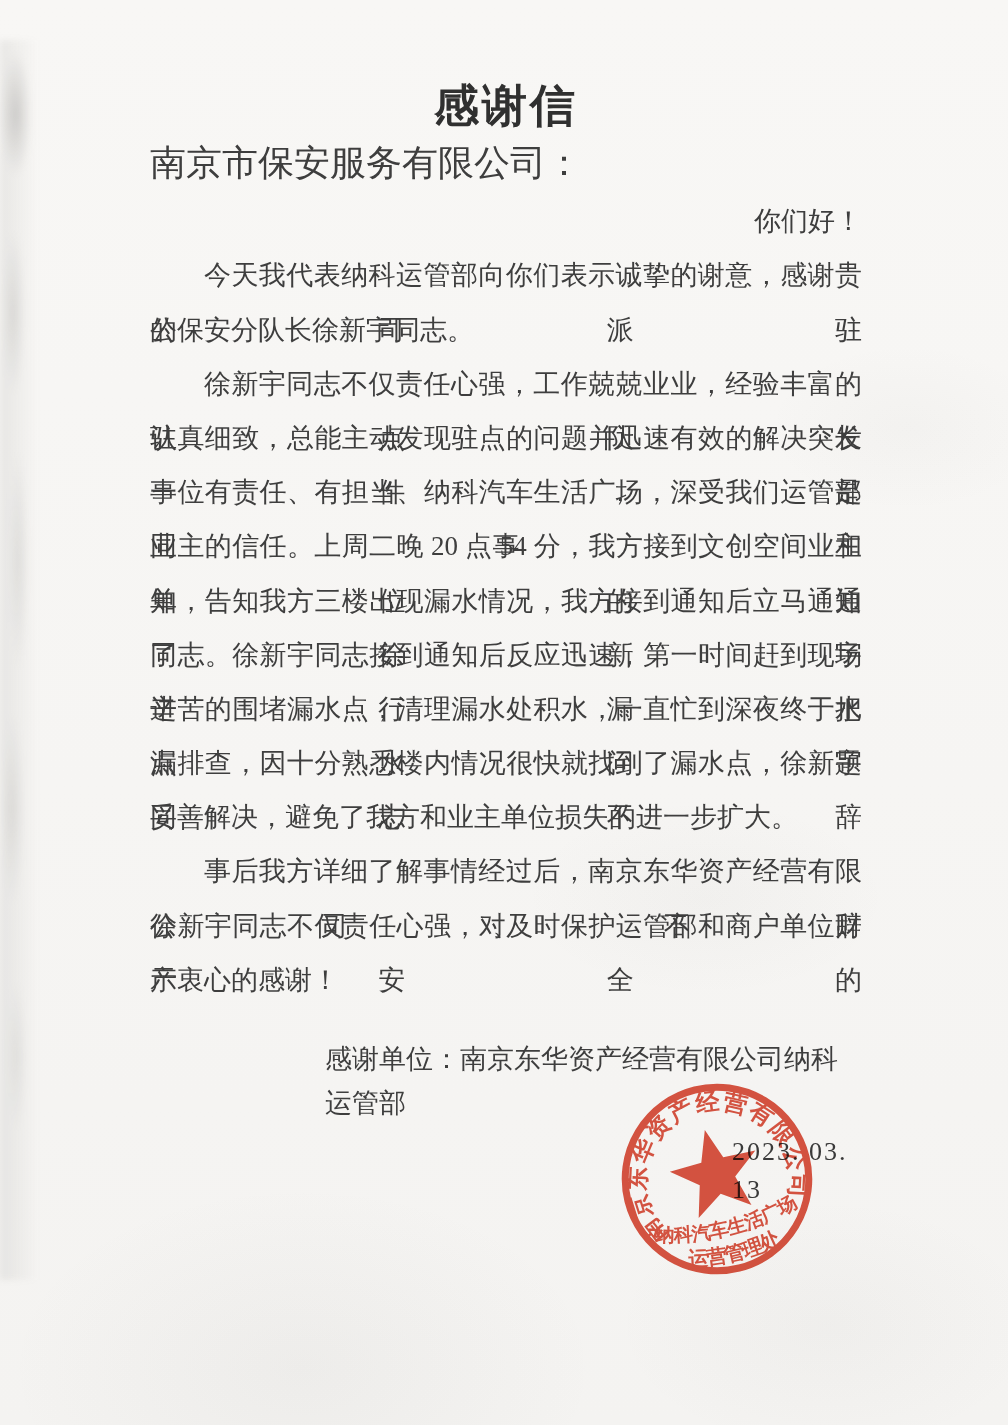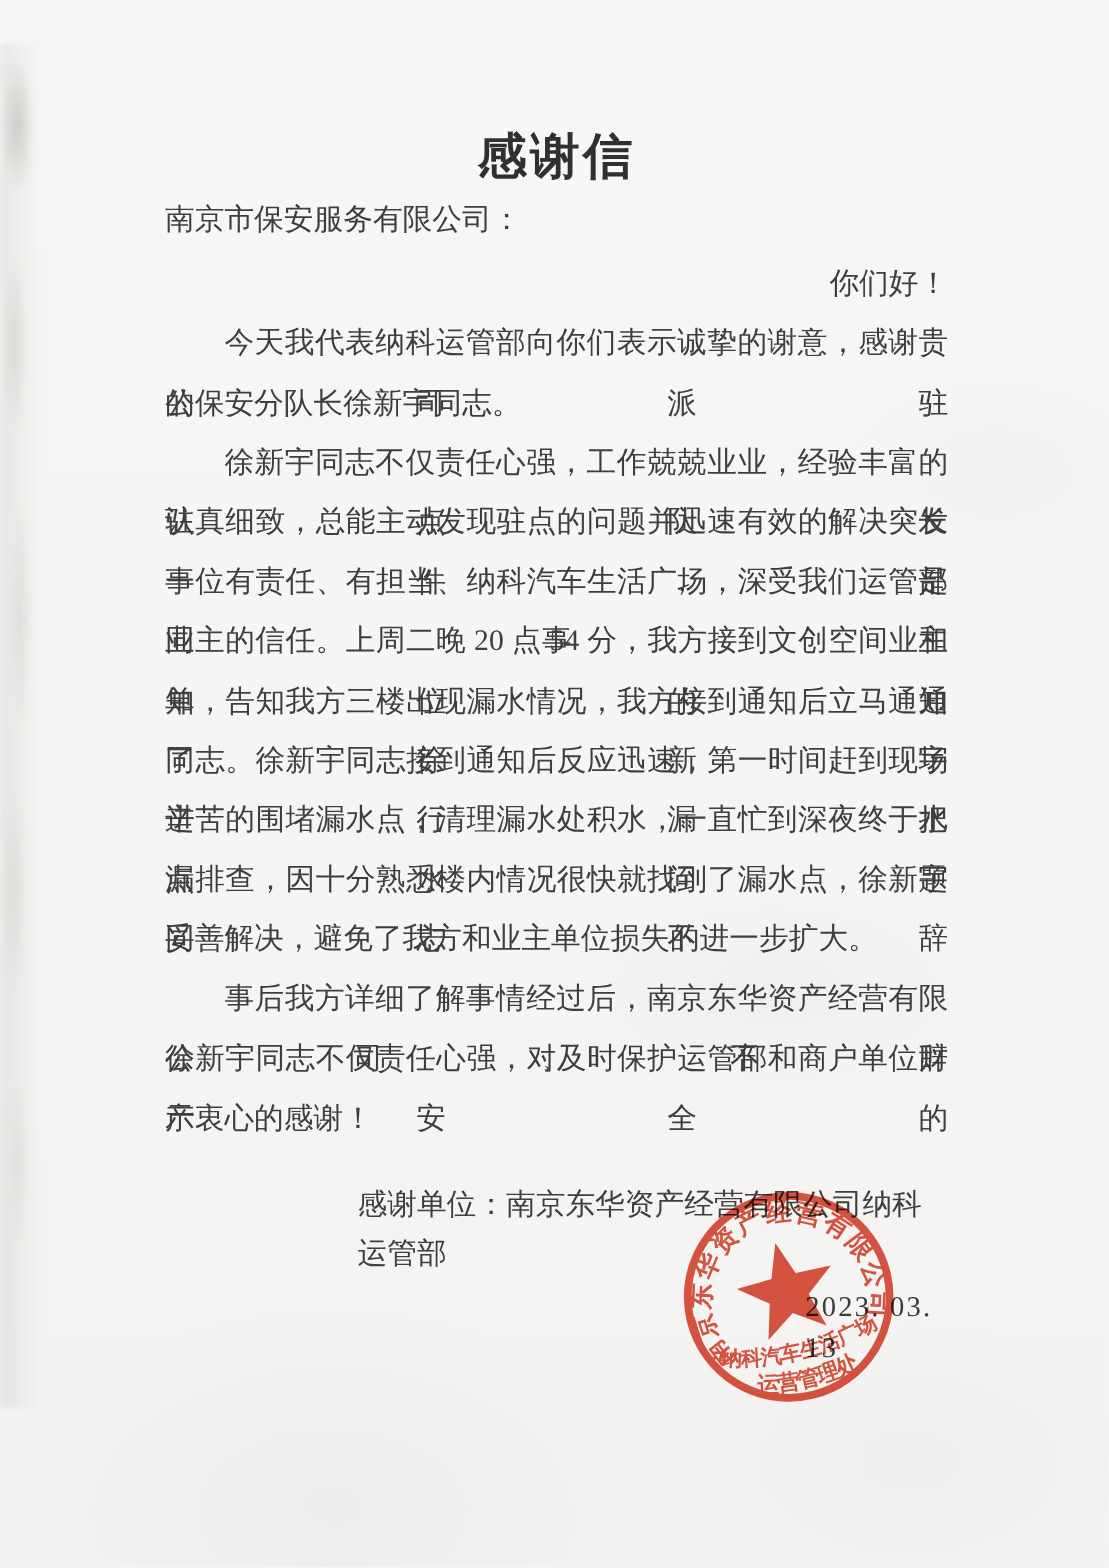--- a/index.html
+++ b/index.html
@@ -28,38 +28,38 @@
       radial-gradient(ellipse 16px 140px at 28% 62%, rgba(70,68,65,0.10), rgba(0,0,0,0) 70%),
       radial-gradient(ellipse 14px 110px at 36% 82%, rgba(70,68,65,0.08), rgba(0,0,0,0) 70%),
       linear-gradient(90deg, rgba(100,98,95,0.10), rgba(100,98,95,0) 85%);
     filter:blur(3px);
   }
   .sheet{
     position:absolute;left:150px;top:0;width:712px;
     color:#3e3e3e;
   }
   .title{
-    padding-top:112px;
+    padding-top:76px;
     font-size:45px;line-height:60px;
     font-weight:700;letter-spacing:3px;
     text-align:center;color:#303030;
   }
   .letter-body{margin-top:4px;}
   .line{
     font-size:27px;line-height:54.2px;height:54.2px;
     color:#3e3e3e;
   }
   .line.indent{text-indent:2em;text-align:right;}
   .line.fill{
     text-align:justify;
     text-align-last:justify;
     text-justify:inter-character;
   }
   .recipient{
-    font-size:27px;line-height:54.2px;height:54.2px;
+    font-size:36px;line-height:54.2px;height:54.2px;
   }
   .signature{
     margin-top:30px;margin-left:175px;
     font-size:27px;line-height:44px;
   }
   .date{
     margin-top:8px;margin-left:582px;
     font-size:26px;line-height:38px;letter-spacing:2px;
     color:#3a3a3a;
     font-family:"Liberation Serif","DejaVu Serif",serif;

